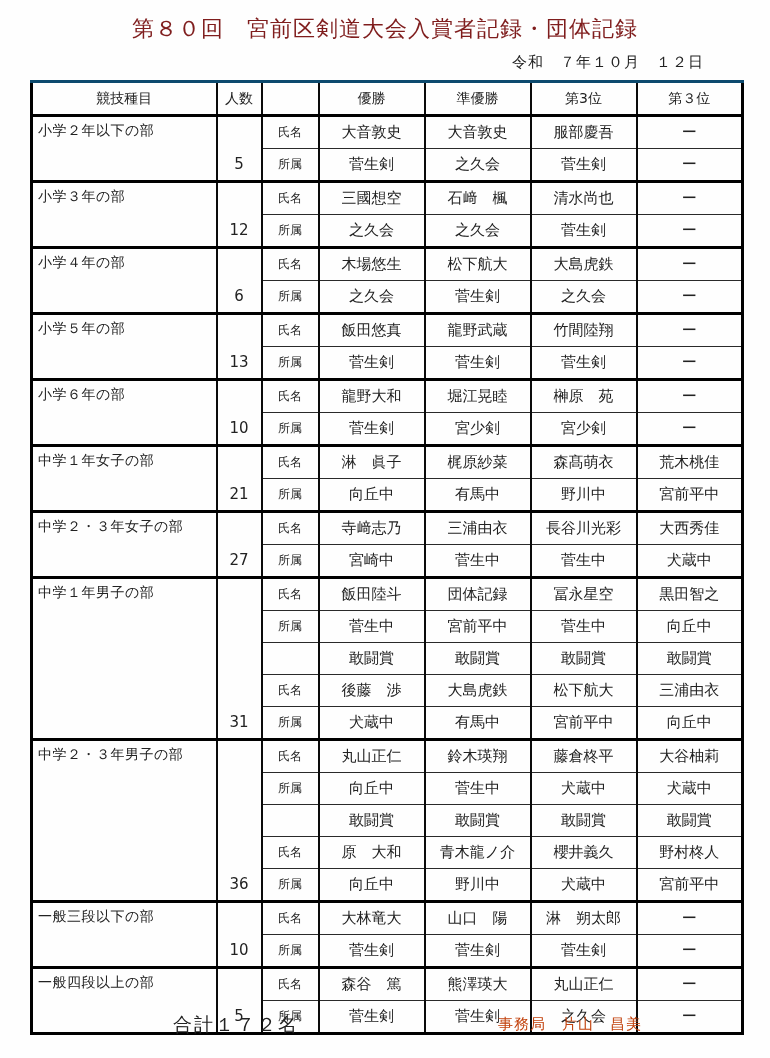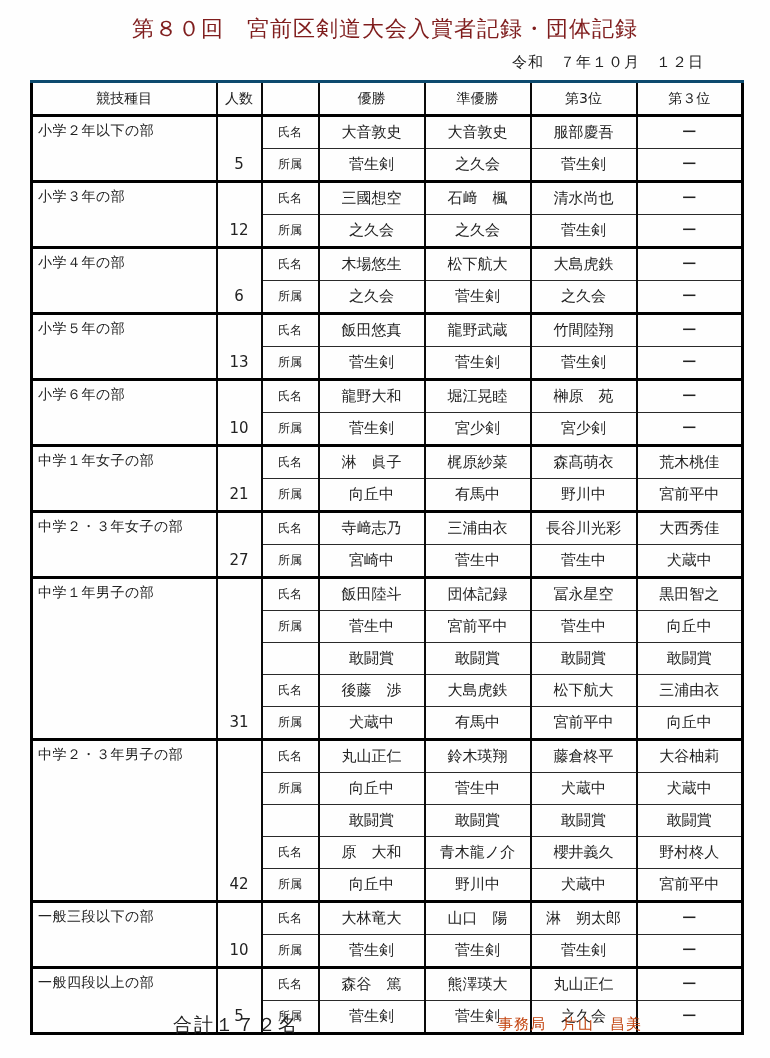--- a/index.html
+++ b/index.html
@@ -295,21 +295,21 @@
         </tr>
         <tr>
           <td class="lbl">所属</td>
           <td class="val">犬蔵中</td>
           <td class="val">有馬中</td>
           <td class="val">宮前平中</td>
           <td class="val">向丘中</td>
         </tr>
         <tr class="sec-first">
           <td class="cat" rowspan="5">中学２・３年男子の部</td>
-          <td class="cnt" rowspan="5">42</td>
+          <td class="cnt" rowspan="5">36</td>
           <td class="lbl">氏名</td>
           <td class="val">丸山正仁</td>
           <td class="val">鈴木瑛翔</td>
           <td class="val">藤倉柊平</td>
           <td class="val">大谷柚莉</td>
         </tr>
         <tr>
           <td class="lbl">所属</td>
           <td class="val">向丘中</td>
           <td class="val">菅生中</td>

